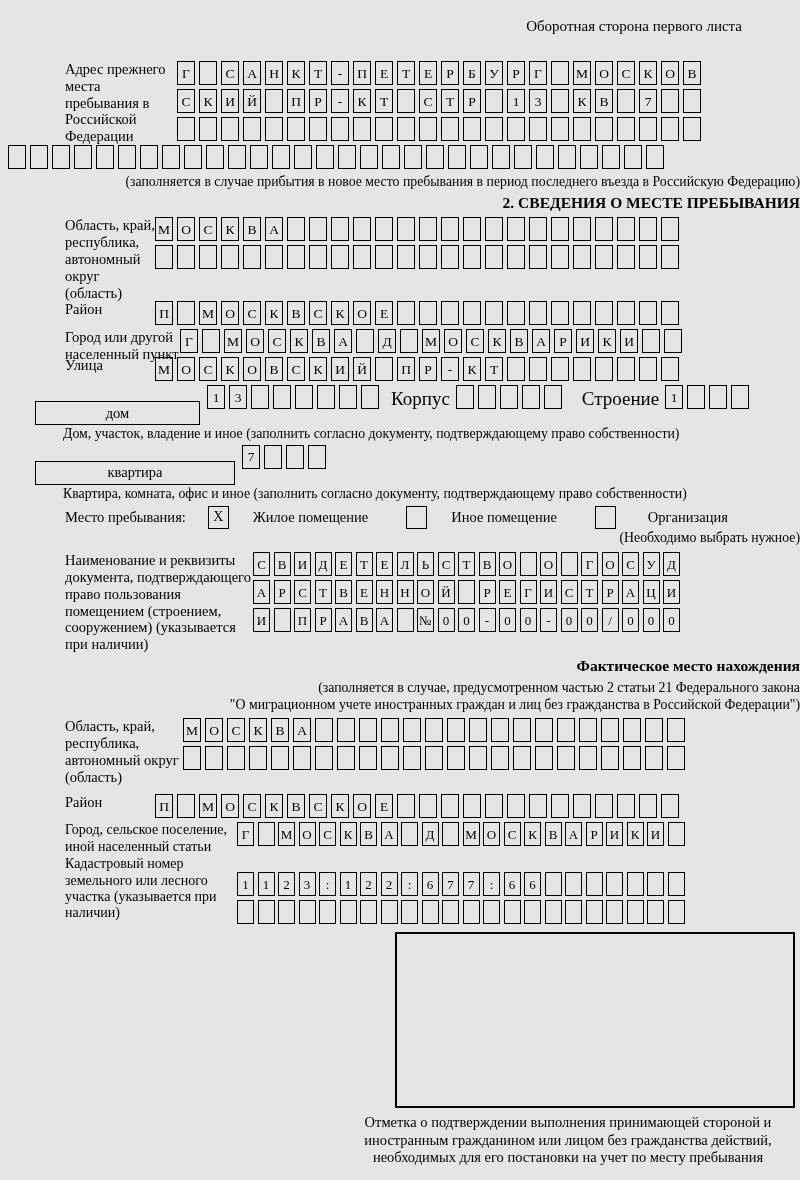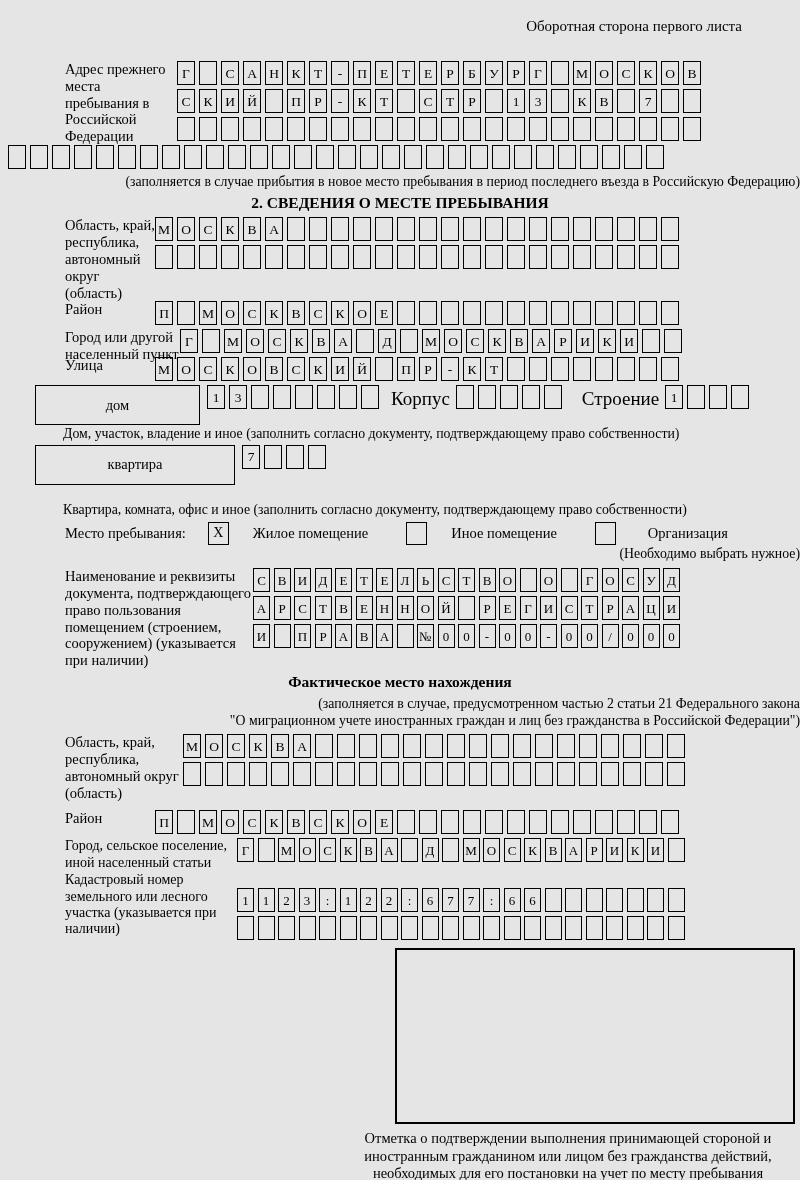--- a/index.html
+++ b/index.html
@@ -12,24 +12,24 @@
   .frow { display:flex; align-items:flex-start; }
   .flabel { font-size:14.5px; line-height:1.16; flex:0 0 auto; }
 
   .cells { display:flex; margin-bottom:4px; flex:0 0 auto; }
   .cell { flex:0 0 auto; width:18px; height:24px; border:1.5px solid #000; margin-right:4px;
           display:flex; align-items:center; justify-content:center; font-size:13.5px; padding-top:1px; }
   .cells.sm .cell { width:17px; margin-right:3.5px; font-size:13px; }
 
   .note { font-size:13.8px; line-height:1.25; }
   .center { text-align:right; }
-  .sec-title { font-weight:bold; font-size:15.5px; text-align:center; }
-
-  .wide-box { border:1.5px solid #000; height:40px; display:flex; align-items:center; justify-content:center;
-              font-size:14.5px; flex:0 0 auto; }
+  .sec-title { font-weight:bold; font-size:15.5px; text-align:right; }
+
+  .wide-box { border:1.5px solid #000; height:24px; display:flex; align-items:center; justify-content:center;
+              font-size:14.5px; flex:0 0 auto;margin-top:16px; }
   .inline-label { font-size:19px; padding:3px 6px 0 8px; flex:0 0 auto; }
 
   .stay-row { display:flex; align-items:center; font-size:14.5px;gap:16px; }
   .checkbox { width:21px; height:23px; border:1.5px solid #000; display:inline-flex; align-items:center;
               justify-content:center; font-size:14px; flex:0 0 auto; }
 
   .stamp-box { border:2px solid #000; width:400px; height:176px; margin:4px 0 0 395px; }
   .stamp-caption { width:460px; margin:6px 0 0 338px; text-align:center; font-size:14.5px; line-height:1.18; }
 </style>
 </head>
@@ -337,21 +337,21 @@
 
   <div class="frow" style="margin-left:35px">
     <div class="wide-box" style="width:200px">квартира</div>
     <div class="cells" style="margin-left:7px">
         <span class="cell">7</span>
         <span class="cell"></span>
         <span class="cell"></span>
         <span class="cell"></span>
       </div>
   </div>
-  <div class="note" style="margin:16px 0 4px 63px">Квартира, комната, офис и иное (заполнить согласно документу, подтверждающему право собственности)</div>
+  <div class="note" style="margin:0 0 4px 63px">Квартира, комната, офис и иное (заполнить согласно документу, подтверждающему право собственности)</div>
 
   <div class="stay-row" style="margin-left:65px">
     <span>Место пребывания:</span>
     <span class="checkbox" style="margin:0 8px 0 6px">X</span>
     <span>Жилое помещение</span>
     <span class="checkbox" style="margin:0 8px 0 22px"></span>
     <span>Иное помещение</span>
     <span class="checkbox" style="margin:0 16px 0 22px"></span>
     <span>Организация</span>
   </div>

